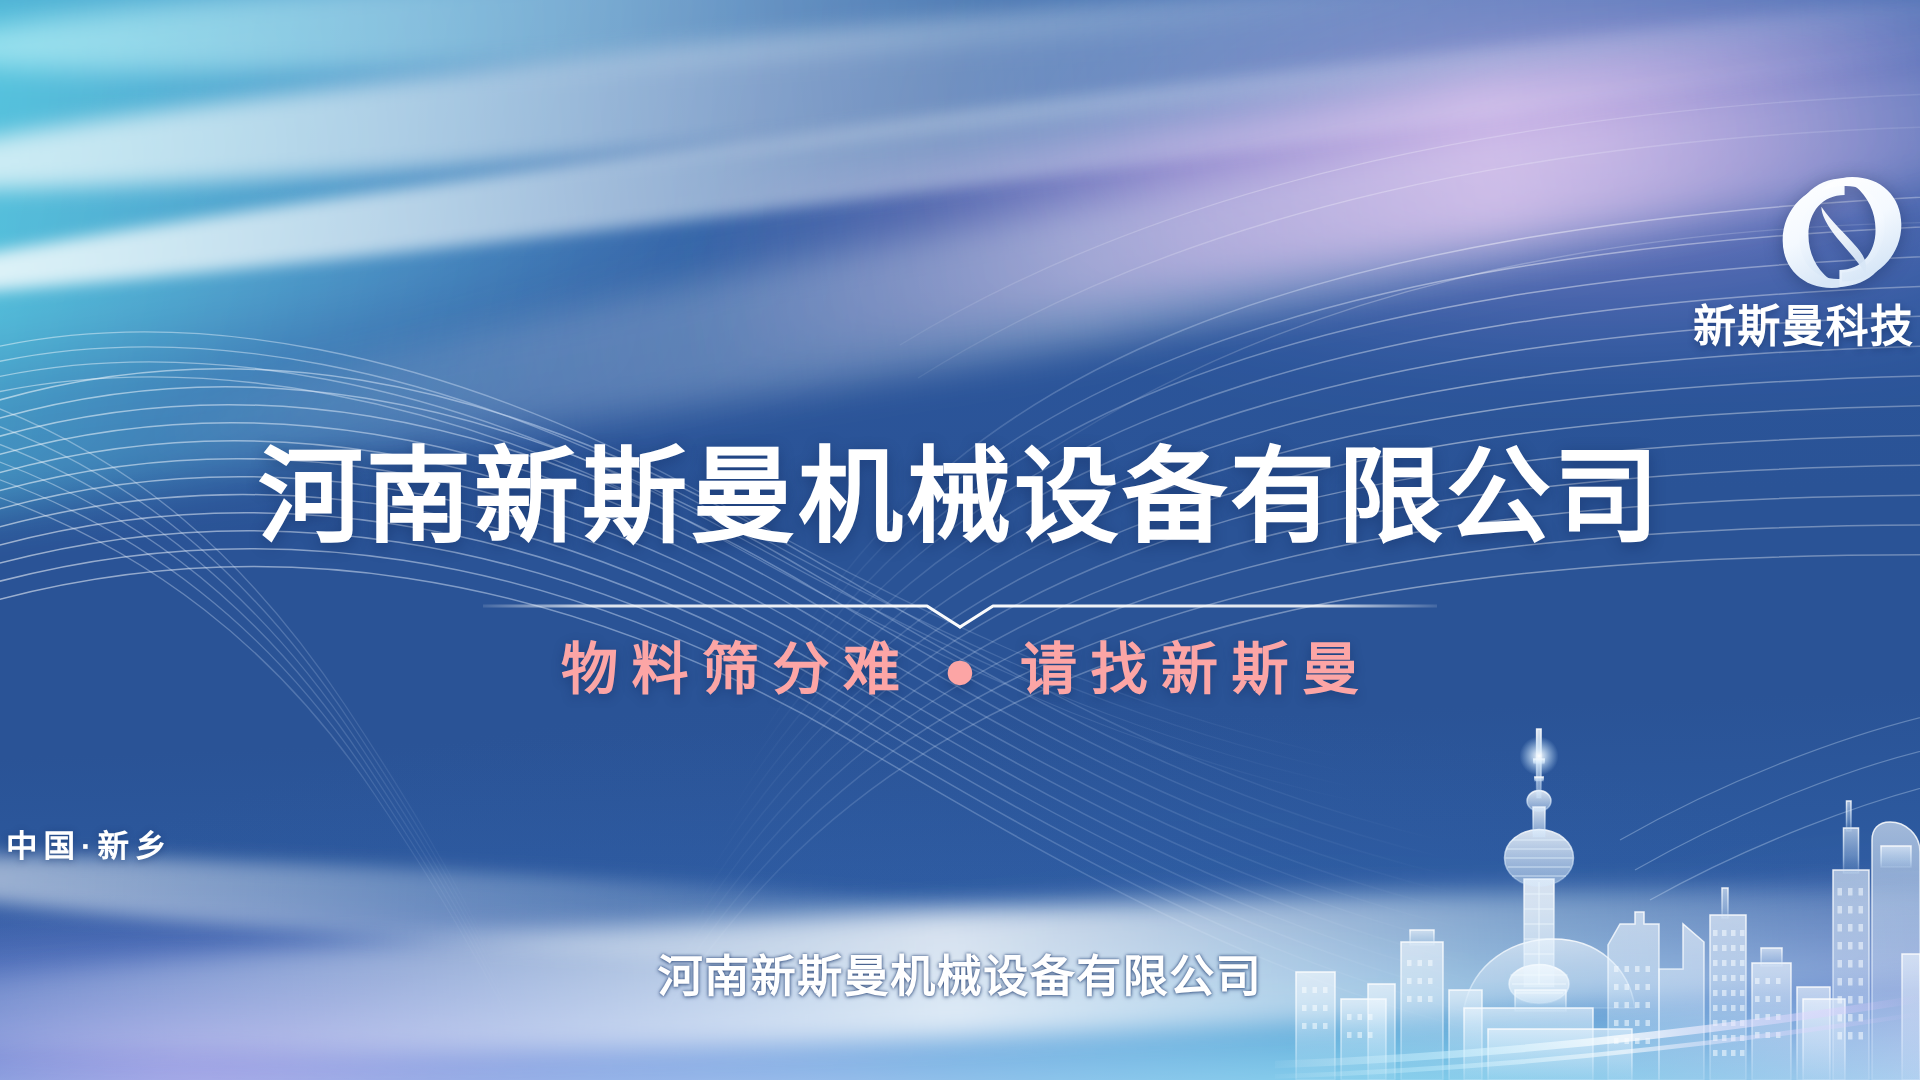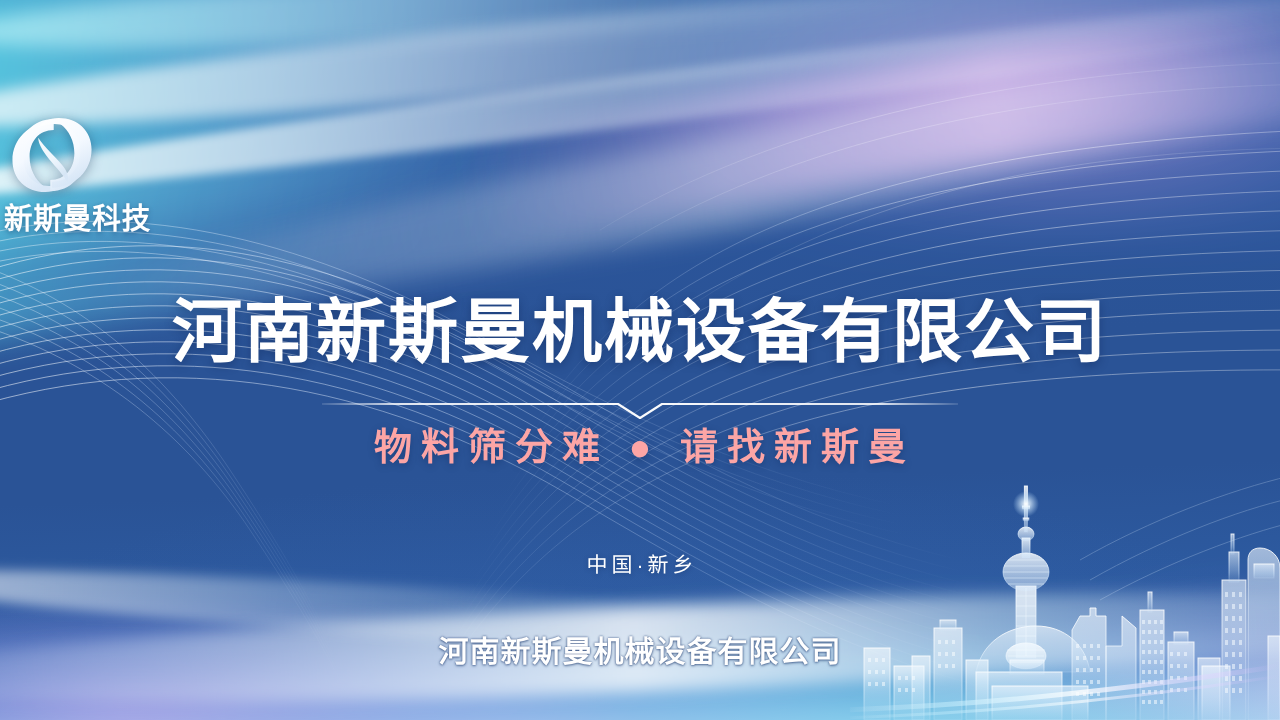--- a/index.html
+++ b/index.html
@@ -188,21 +188,21 @@
     align-items: center;
   }
 
   .logo-block {
     position: absolute;
     top: 112px;
     left: 0;
     right: 0;
     display: flex;
     flex-direction: column;
-    align-items: flex-start;
+    align-items: flex-end;
   }
   .logo-mark {
     width: 104px;
     height: 86px;
     display: block;
     filter: drop-shadow(0 2px 6px rgba(10,30,70,0.35));
   }
   .logo-word {
     margin-top: 6px;
     font-size: 30px;
@@ -255,23 +255,22 @@
     text-indent: 9px;
     text-shadow: 0 2px 7px rgba(10,32,78,0.34);
     white-space: nowrap;
   }
 
   .location {
     position: absolute;
     top: 554px;
     left: 0;
     right: 0;
-    text-align: center;
     font-family: "Liberation Sans", "DejaVu Sans", sans-serif;
-    font-weight: 400;
+    font-weight: 700;
     font-size: 21px;
     line-height: 1;
     color: #ffffff;
     letter-spacing: 4px;
     text-indent: 4px;
     text-shadow: 0 1px 5px rgba(10,32,78,0.35);
     white-space: nowrap;
   }
 
   .caption {

